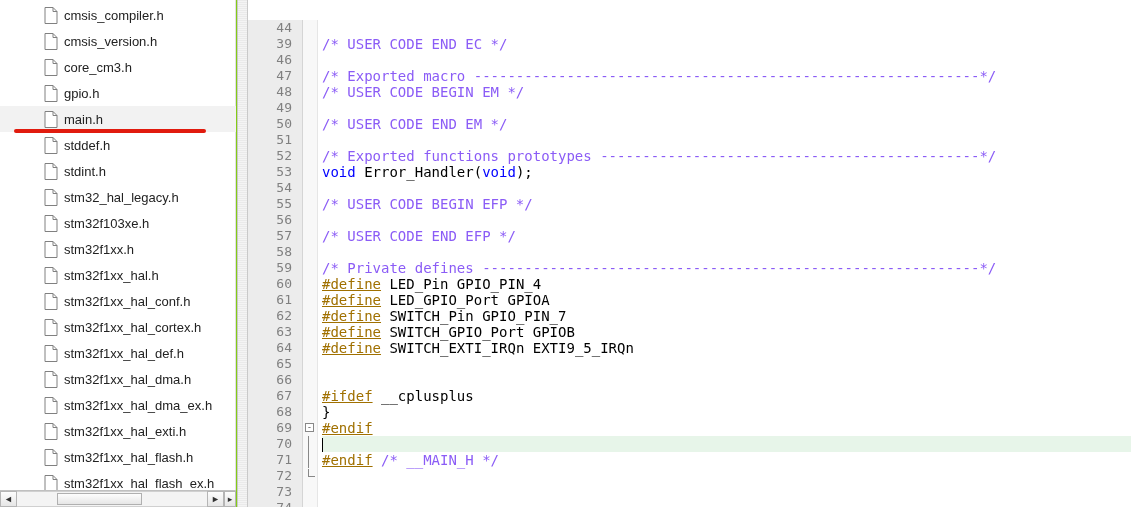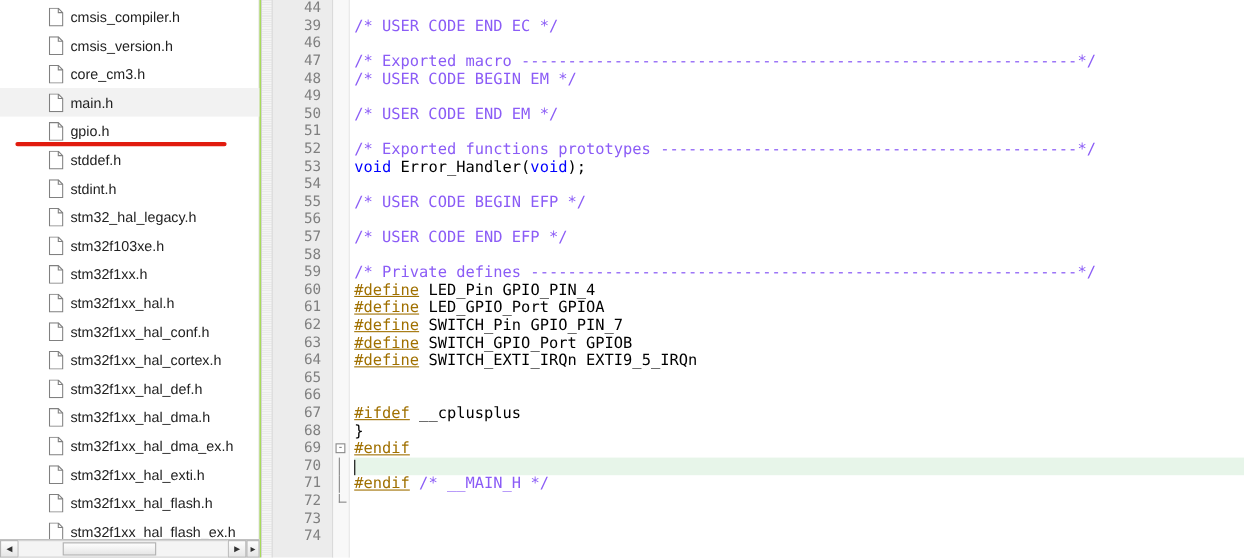--- a/index.html
+++ b/index.html
@@ -90,20 +90,21 @@
   }
 
   
   .editor {
     flex:1;
     display:flex;
     font-family:Consolas,Menlo,"DejaVu Sans Mono",monospace;
     font-size:14px;
     line-height:16px;
     background:#ffffff;
+    margin-top:20px;
   }
   .gutter {
     width:55px;
     background:#ececec;
     color:#808080;
     text-align:right;
     padding:0 10px 0 0;
     border-right:1px solid #d5d5d5;
   }
   .gutter .ln { height:16px; font-size:13px;}
@@ -192,37 +193,37 @@
         </div>
         <div class="tree-row">
           <span class="file-icon">
             <svg viewBox="0 0 14 17">
               <path d="M1 0.5 H9 L13 4.5 V16.5 H1 Z" fill="#ffffff" stroke="#808080" stroke-width="1"></path>
               <path d="M9 0.5 V4.5 H13" fill="none" stroke="#808080" stroke-width="1"></path>
             </svg>
           </span>
           <span class="tree-label">core_cm3.h</span>
         </div>
+        <div class="tree-row">
+          <span class="file-icon">
+            <svg viewBox="0 0 14 17">
+              <path d="M1 0.5 H9 L13 4.5 V16.5 H1 Z" fill="#ffffff" stroke="#808080" stroke-width="1"></path>
+              <path d="M9 0.5 V4.5 H13" fill="none" stroke="#808080" stroke-width="1"></path>
+            </svg>
+          </span>
+          <span class="tree-label">gpio.h</span>
+        </div>
         <div class="tree-row selected">
           <span class="file-icon">
             <svg viewBox="0 0 14 17">
               <path d="M1 0.5 H9 L13 4.5 V16.5 H1 Z" fill="#ffffff" stroke="#808080" stroke-width="1"></path>
               <path d="M9 0.5 V4.5 H13" fill="none" stroke="#808080" stroke-width="1"></path>
             </svg>
           </span>
           <span class="tree-label">main.h</span>
-        </div>
-        <div class="tree-row">
-          <span class="file-icon">
-            <svg viewBox="0 0 14 17">
-              <path d="M1 0.5 H9 L13 4.5 V16.5 H1 Z" fill="#ffffff" stroke="#808080" stroke-width="1"></path>
-              <path d="M9 0.5 V4.5 H13" fill="none" stroke="#808080" stroke-width="1"></path>
-            </svg>
-          </span>
-          <span class="tree-label">gpio.h</span>
         </div>
         <div class="red-underline-container">
           <div class="red-underline"></div>
         </div>
         <div class="tree-row">
           <span class="file-icon">
             <svg viewBox="0 0 14 17">
               <path d="M1 0.5 H9 L13 4.5 V16.5 H1 Z" fill="#ffffff" stroke="#808080" stroke-width="1"></path>
               <path d="M9 0.5 V4.5 H13" fill="none" stroke="#808080" stroke-width="1"></path>
             </svg>

